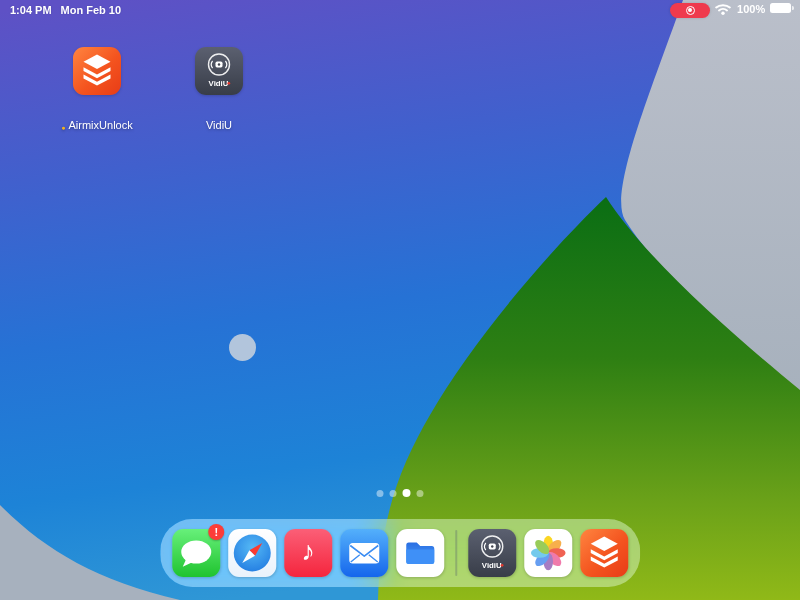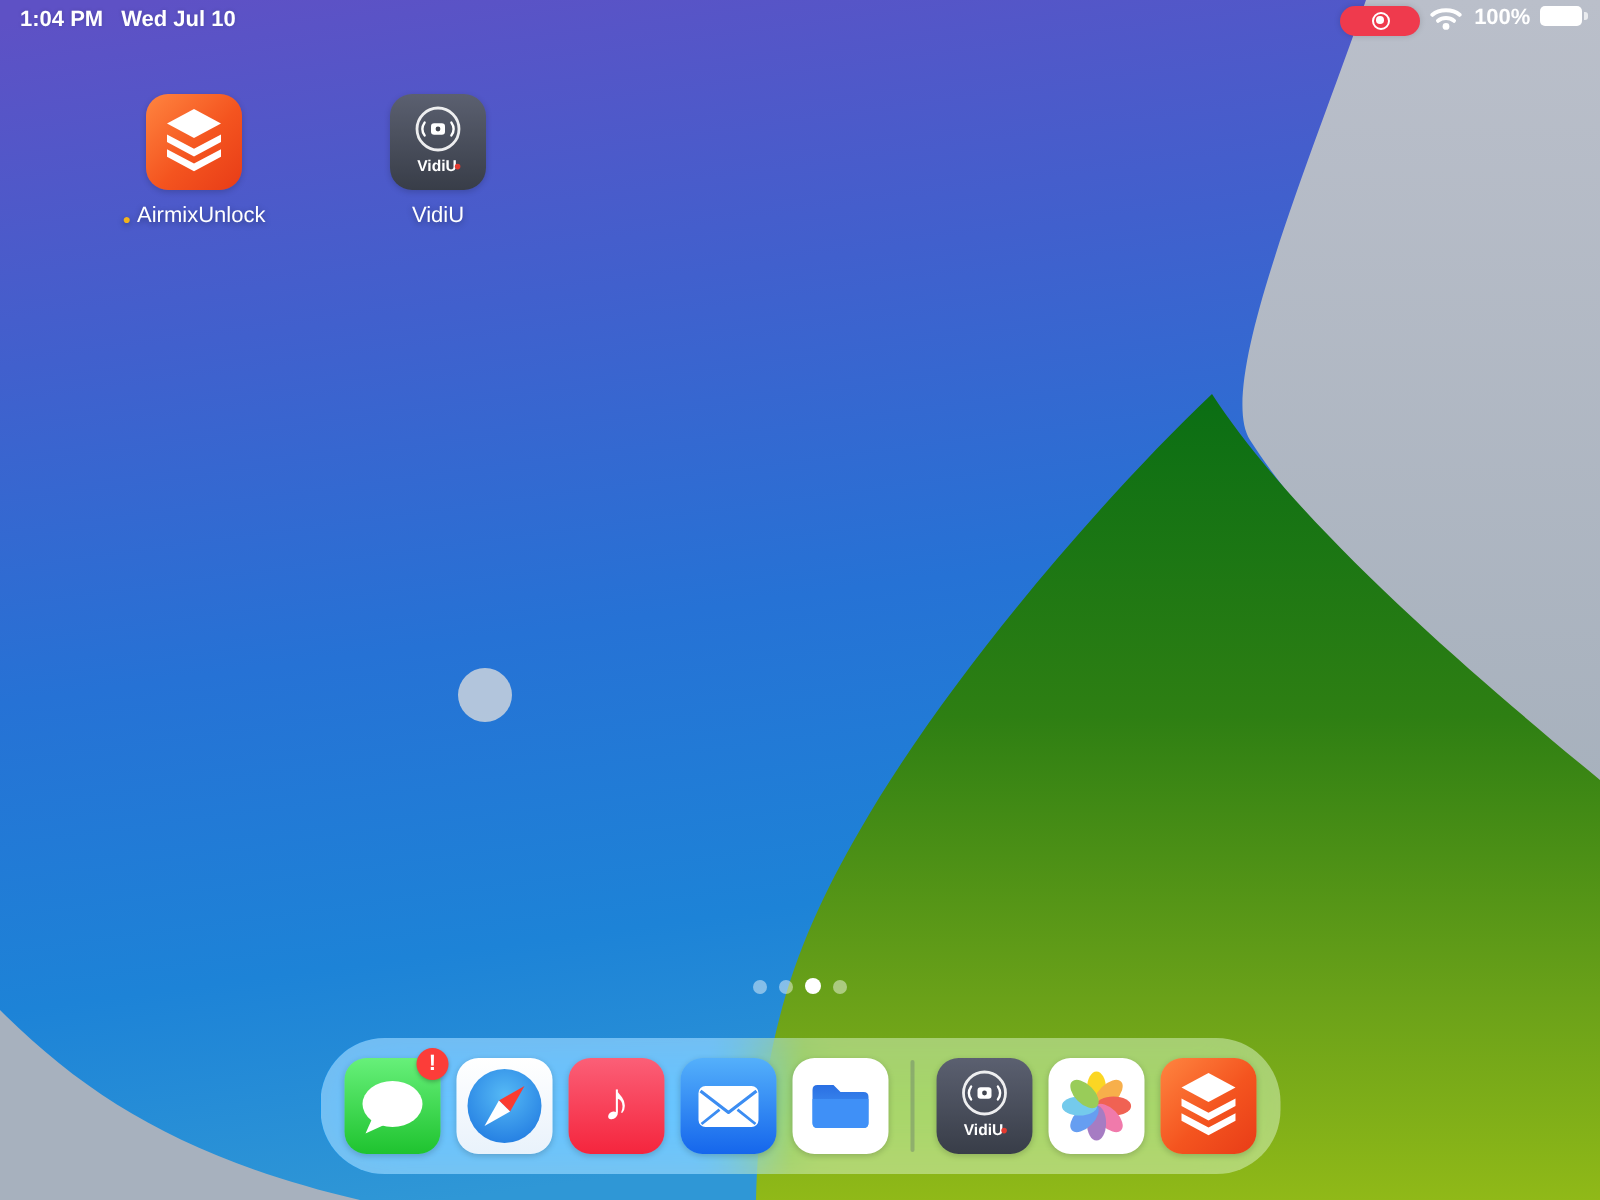--- a/index.html
+++ b/index.html
@@ -58,21 +58,21 @@
     position:absolute; top:-5px; right:-4px; width:16px; height:16px;
     background:#fc3d39; border-radius:50%; color:#fff; font-size:11px; font-weight:700;
     display:flex; align-items:center; justify-content:center; z-index:2;
     box-shadow:0 1px 2px rgba(0,0,0,.25);
   }
 
   
   .home-app { position:absolute; width:96px; text-align:center; z-index:10; }
   .home-app .app-icon { margin:0 auto; }
   .home-app-label {
-    margin-top:7px; color:#fff; font-size:11px; font-weight:500;
+    margin-top:24px; color:#fff; font-size:11px; font-weight:500;
     text-shadow:0 1px 3px rgba(0,0,0,.35);
     white-space:nowrap; display:flex; align-items:flex-end; justify-content:center; gap:3px;
   }
   .update-dot { color:#f3b31c; font-size:7px; line-height:1; }
 
   
   .touch-indicator {
     position:absolute; left:229px; top:334px; width:27px; height:27px;
     border-radius:50%; background:rgba(203,211,221,.85); z-index:5;
   }
@@ -129,21 +129,21 @@
     </defs>
     <rect width="800" height="600" fill="url(#bgGrad)"></rect>
     <path d="M683,0 L800,0 L800,398 C745,352 662,278 625,220 C608,193 652,88 683,0 Z" fill="url(#grayGradTR)"></path>
     <path d="M606,197 C648,262 737,338 800,390 L800,600 L378,600 C380,520 398,470 430,415 C470,345 545,255 606,197 Z" fill="url(#greenGrad)"></path>
     <path d="M0,505 C45,550 95,580 180,600 L0,600 Z" fill="#a7b1be"></path>
   </svg>
 
   <div class="statusbar">
     <div class="sb-left">
       <span class="sb-time">1:04 PM</span>
-      <span class="sb-date">Wed Jul 10</span>
+      <span class="sb-date">Mon Feb 10</span>
     </div>
     <div class="sb-right">
       <span class="rec-pill">
         <span class="rec-ring"></span>
       </span>
       <svg width="16" height="12" viewBox="0 0 16 12">
         <path d="M1.2,4.4 C4.6,1.4 11.4,1.4 14.8,4.4" fill="none" stroke="#fff" stroke-width="2" stroke-linecap="round"></path>
         <path d="M4,7.4 C6.3,5.5 9.7,5.5 12,7.4" fill="none" stroke="#fff" stroke-width="2" stroke-linecap="round"></path>
         <circle cx="8" cy="10.2" r="1.7" fill="#fff"></circle>
       </svg>

